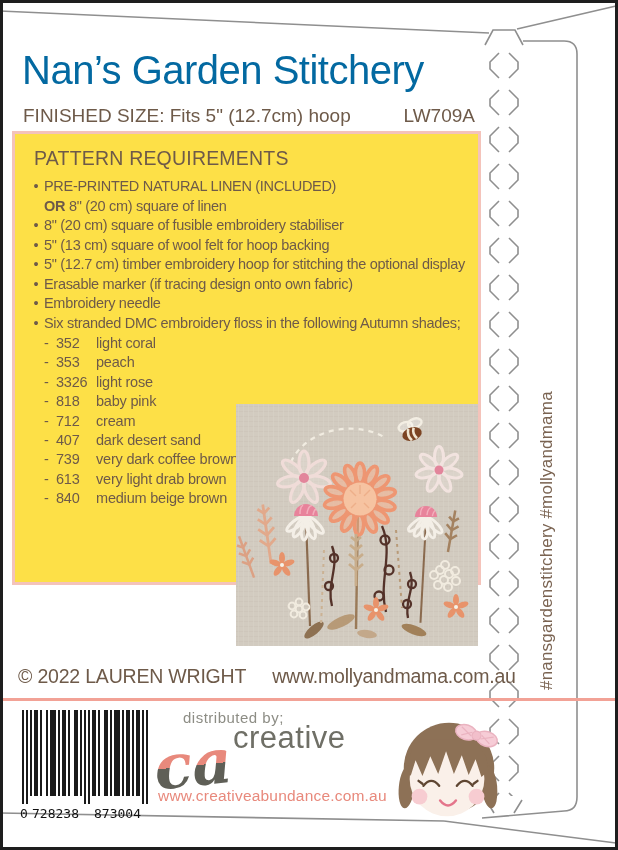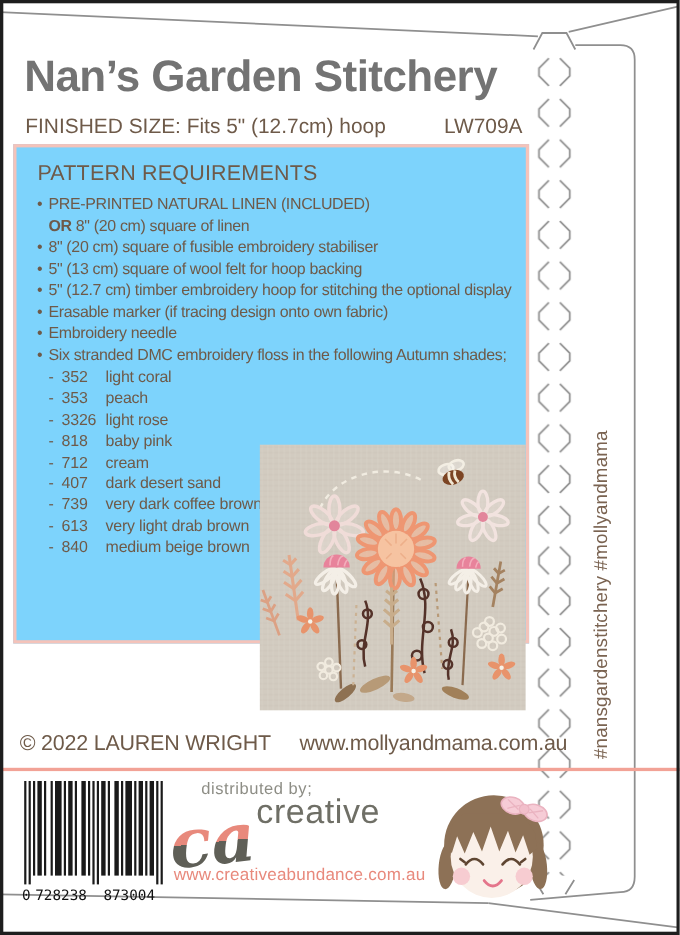--- a/index.html
+++ b/index.html
@@ -7,26 +7,26 @@
   body {
     position:relative; background:#ffffff; overflow:hidden;
     font-family:"Liberation Sans", sans-serif; color:#6e5a49;
   }
   .frame { position:absolute; inset:0; border:3px solid #1e1e1e; z-index:60; pointer-events:none; }
 
   
   .env { position:absolute; inset:0; z-index:1; }
 
   
-  .title { position:absolute; left:22px; top:48px; font-size:40px; letter-spacing:-.5px; color:#737373; white-space:nowrap;font-weight:bold; }
+  .title { position:absolute; left:22px; top:48px; font-size:40px; letter-spacing:-.5px; color:#0369a1; white-space:nowrap; }
   .fsize { position:absolute; left:23px; top:105px; font-size:19px; white-space:nowrap; }
   .sku   { position:absolute; left:400px; top:105px; width:75px; text-align:right; font-size:19px; }
 
   
-  .reqbox { position:absolute; left:12px; top:131px; width:469px; height:454px; border:3px solid #f4c3ba; background:#7dd3fc; z-index:2; }
+  .reqbox { position:absolute; left:12px; top:131px; width:469px; height:454px; border:3px solid #f4c3ba; background:#fde047; z-index:2; }
   .reqhead { position:absolute; left:19px; top:13px; font-size:19.5px; letter-spacing:.2px; white-space:nowrap; }
   .blist { position:absolute; left:13px; top:43px; font-size:14.5px; letter-spacing:-.3px; line-height:19.5px; white-space:nowrap; }
   .brow { display:flex; }
   .bdot { width:16px; text-align:center; flex:0 0 16px; }
   .btxt b { font-weight:bold; }
   .flist { position:absolute; left:29px; top:200px; font-size:14.5px; letter-spacing:-.2px; line-height:19.4px; white-space:nowrap; }
   .frow { display:flex; }
   .fdash { width:12px; flex:0 0 12px; }
   .fcode { width:40px; flex:0 0 40px; }
 

